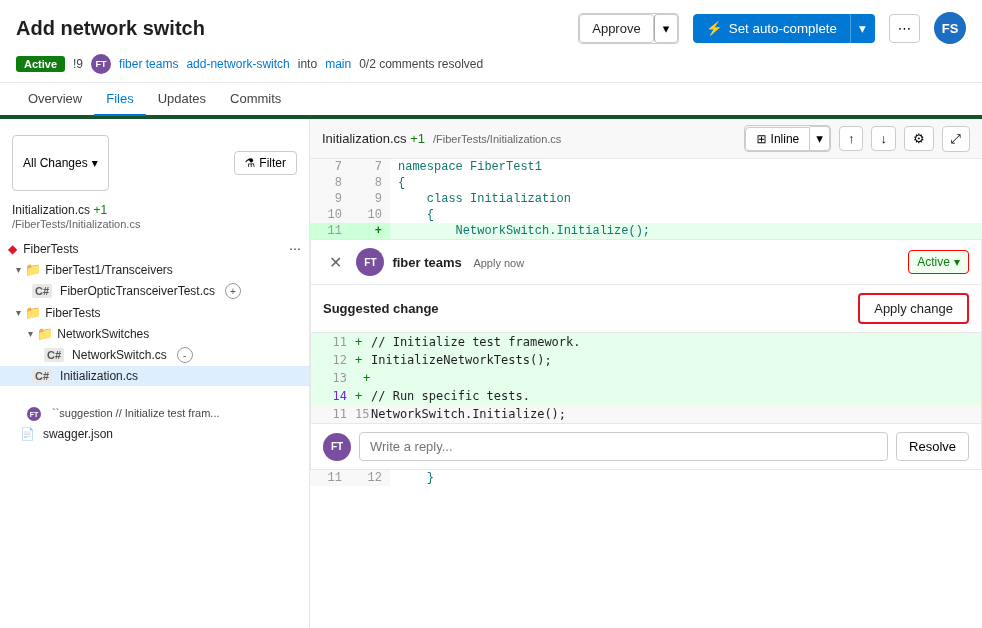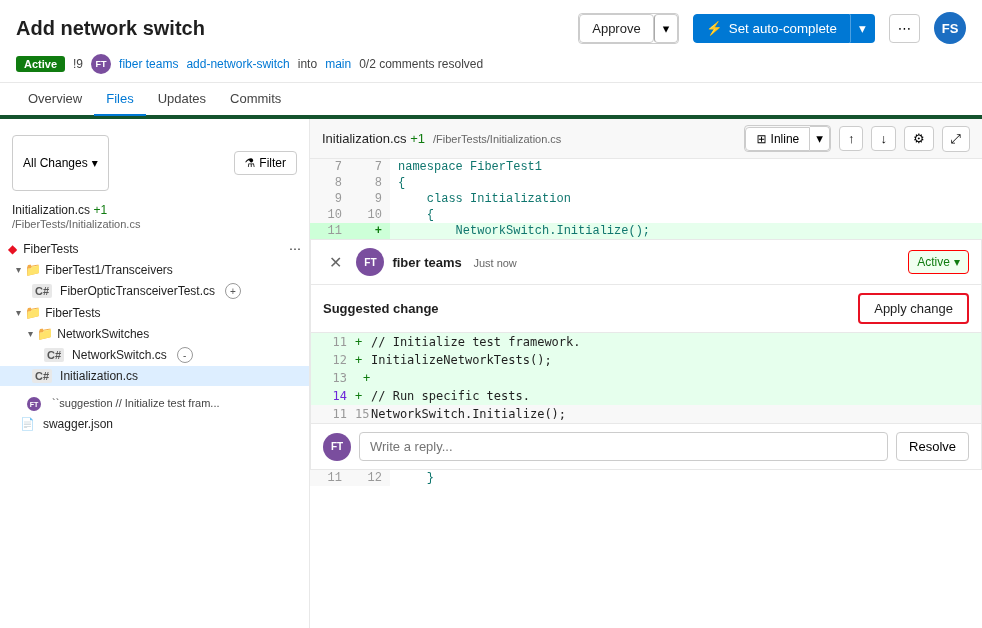--- a/index.html
+++ b/index.html
@@ -41,21 +41,21 @@
     .tree-item { display: flex; align-items: center; gap: 4px; padding: 3px 8px; cursor: pointer; font-size: 12px; color: #1f1f1f; }
     .tree-item.selected { background: #ddeeff; }
     .tree-item .indent1 { margin-left: 8px; }
     .tree-item .indent2 { margin-left: 20px; }
     .tree-item .indent3 { margin-left: 32px; }
     .folder-icon { color: #dcaa00; font-size: 13px; }
     .cs-icon { color: #555; font-size: 11px; font-weight: 700; background: #e8e8e8; padding: 1px 3px; border-radius: 2px; }
     .chevron { font-size: 10px; color: #666; }
     .add-badge { background: #fff; border: 1px solid #999; border-radius: 50%; width: 16px; height: 16px; display: flex; align-items: center; justify-content: center; font-size: 10px; color: #555; cursor: pointer; }
     .remove-badge { background: #fff; border: 1px solid #999; border-radius: 50%; width: 16px; height: 16px; display: flex; align-items: center; justify-content: center; font-size: 10px; color: #555; cursor: pointer; }
-    .suggestion-item { display: flex; align-items: flex-start; gap: 7px; padding: 11px 8px 3px 20px; cursor: pointer; font-size: 11px; color: #444; }
+    .suggestion-item { display: flex; align-items: flex-start; gap: 7px; padding: 21px 8px 3px 20px; cursor: pointer; font-size: 11px; color: #444; }
     .suggestion-avatar { width: 14px; height: 14px; border-radius: 50%; background: #7a4e9e; color: #fff; display: flex; align-items: center; justify-content: center; font-size: 7px; font-weight: 600; min-width: 14px; }
 
     
     .content { flex: 1; overflow-y: auto; background: #fff; }
 
     
     .file-toolbar { display: flex; align-items: center; justify-content: space-between; padding: 6px 12px; border-bottom: 1px solid #e8e8e8; background: #f8f8f8; }
     .file-info { display: flex; align-items: center; gap: 8px; }
     .file-name { font-weight: 500; font-size: 13px; }
     .added { color: #107c10; }
@@ -271,21 +271,21 @@
     </table>
 
     <div class="suggestion-box">
 
       <div class="suggestion-header">
         <div style="display:flex;align-items:center;gap:8px;">
           <button class="close-btn">✕</button>
           <div class="ft-avatar">FT</div>
           <div>
             <span class="username">fiber teams</span>
-            <span style="color:#666;font-size:11px;margin-left:8px;">Just now</span>
+            <span style="color:#666;font-size:11px;margin-left:8px;">Apply now</span>
           </div>
         </div>
         <div style="display:flex;align-items:center;gap:4px;">
           <div class="active-dropdown">
             <span>Active</span>
             <span>▾</span>
           </div>
         </div>
       </div>
 

